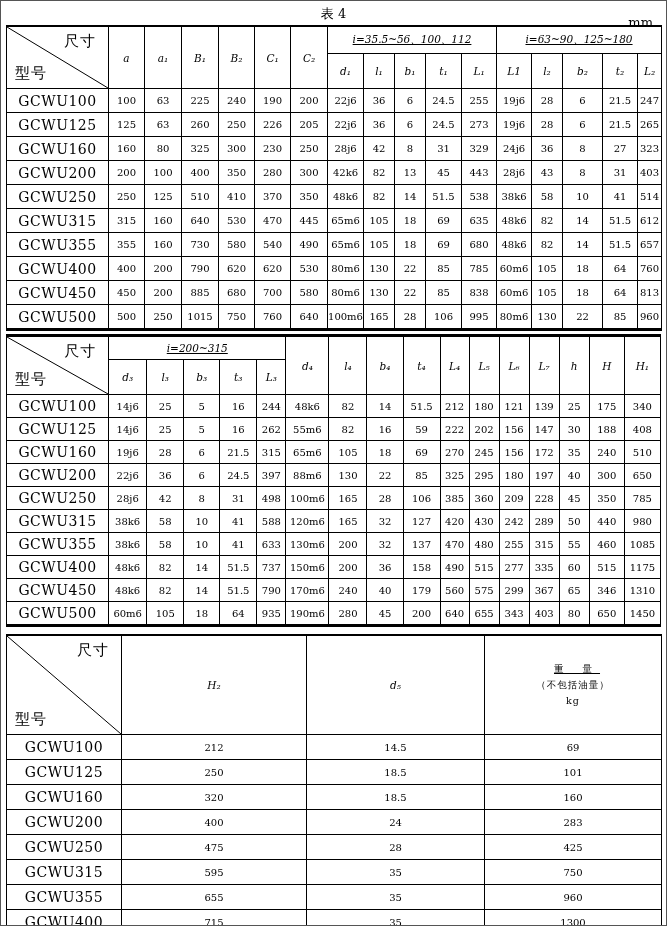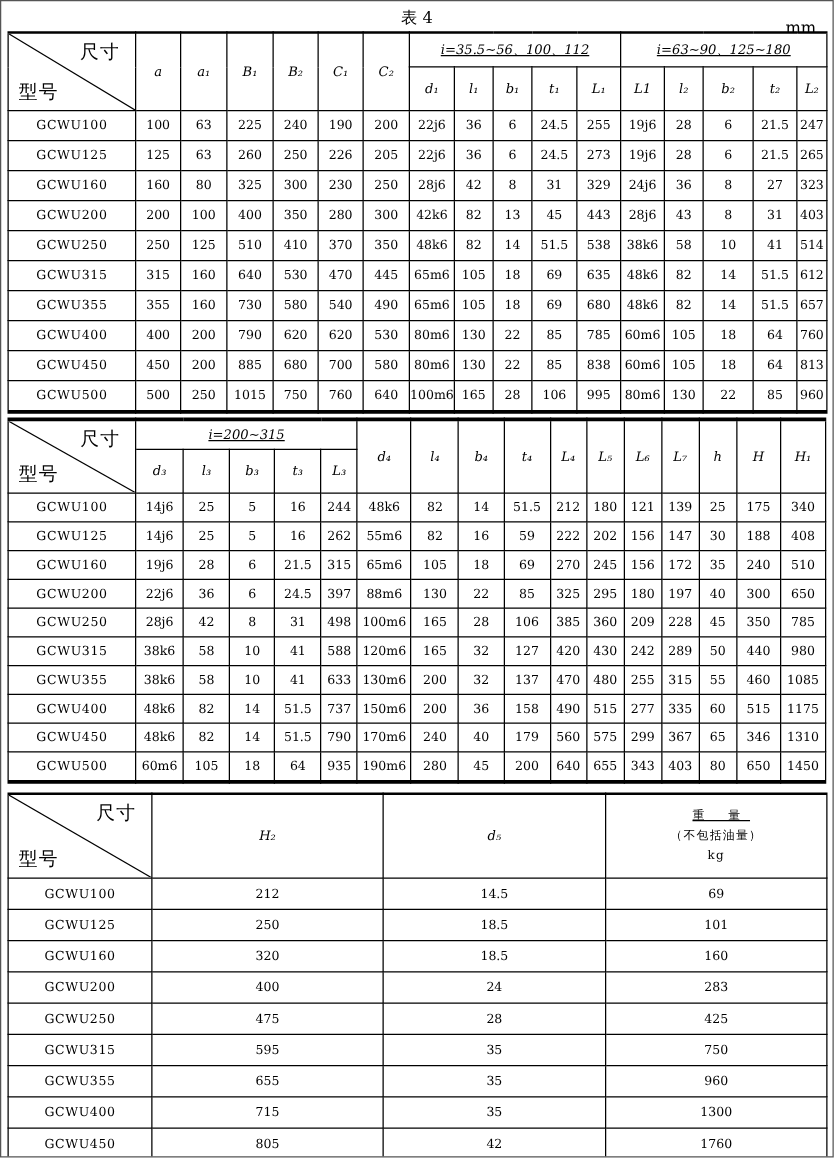--- a/index.html
+++ b/index.html
@@ -31,29 +31,29 @@
   .cl{font-style:italic;font-size:10.5px;}
   .grp{font-style:italic;font-size:10.5px;height:26px;text-decoration:underline;}
   #table1 thead tr:last-child th{height:34px;}
   #table2 thead tr:last-child th{height:34px;}
   #table2 .grp{height:22px;}
   #table1 tbody td{height:23px;}
   #table2 tbody td{height:22px;}
   #table3 tbody td{height:24px;}
   #table3 thead th{height:66px;}
 
-  .diag{position:relative;padding:0;}
+  .diag{position:relative;padding:16px;}
   .diag svg{position:absolute;left:0;top:0;width:100%;height:100%;}
   .diag .dtop{position:absolute;top:5px;right:12px;font-size:15px;letter-spacing:1px;}
   .diag .dbot{position:absolute;bottom:5px;left:8px;font-size:15px;letter-spacing:1px;}
 
   .wt div{line-height:1.7;font-size:9.5px;letter-spacing:1px;}
   .wt .w1{letter-spacing:8px;text-indent:8px;text-decoration:underline;}
 
-  td.model{font-size:10px;letter-spacing:0.5px;margin-left:16px;}
+  td.model{font-size:14px;letter-spacing:0.5px;margin-left:16px;}
 </style>
 </head>
 <body>
 
 <div class="titlebar">
   <div class="title">表 4</div>
   <div class="unit">mm</div>
 </div>
 
 <table id="table1" class="sheet">

